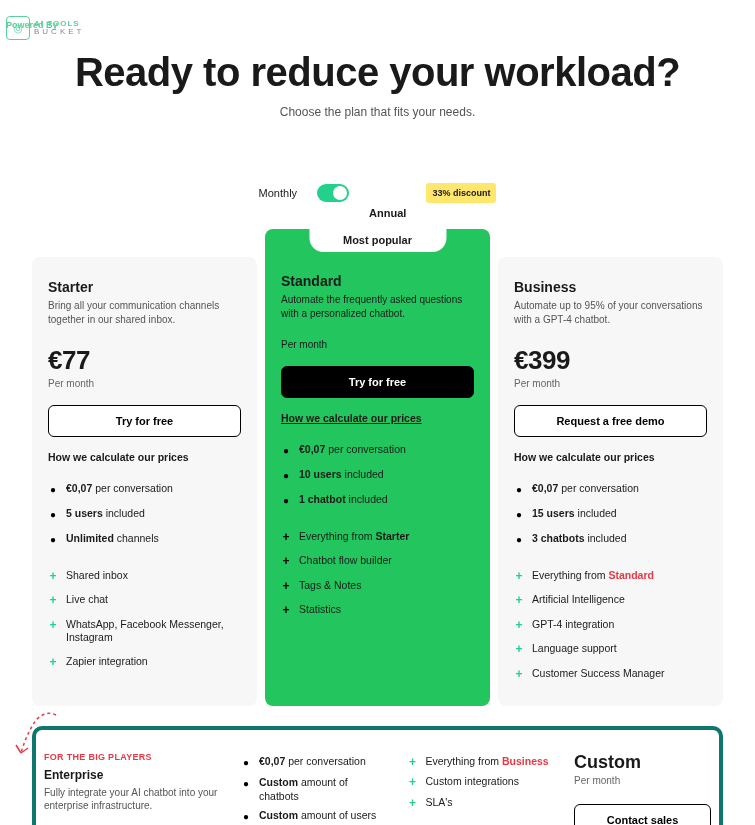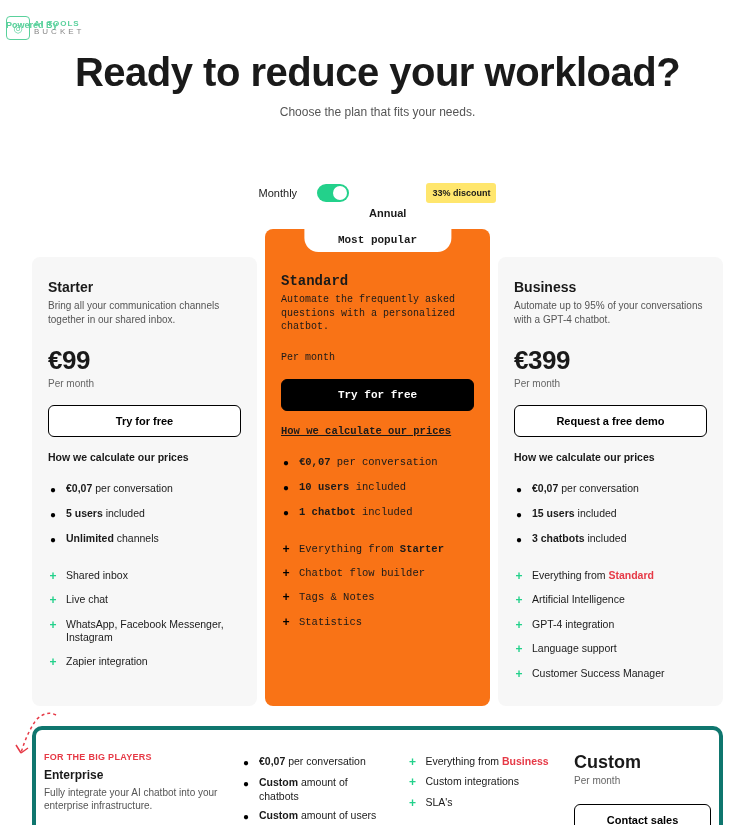--- a/index.html
+++ b/index.html
@@ -14,21 +14,21 @@
   h1 { text-align: center; font-size: 40px; font-weight: 800; letter-spacing: -0.5px; margin-bottom: 10px; }
   .subtitle { text-align: center; font-size: 12px; color: #555; margin-bottom: 48px; }
   .billing-row { display: flex; align-items: center; justify-content: center; gap: 20px; margin-bottom: 10px; font-size: 11px; }
   .toggle { width: 32px; height: 18px; background: #23d18b; border-radius: 10px; position: relative; cursor: pointer; }
   .toggle::after { content: ''; position: absolute; width: 14px; height: 14px; background: #fff; border-radius: 50%; top: 2px; right: 2px; }
   .discount { background: #ffe66d; padding: 5px 6px; border-radius: 3px; font-size: 9px; font-weight: 600; }
   .annual-label { font-weight: 600; margin-top: 40px; }
   .plans { display: flex; gap: 8px; align-items: stretch; }
   .plan { flex: 1; border-radius: 8px; padding: 22px 16px 20px 16px; display: flex; flex-direction: column; }
   .plan.light { background: #f7f7f7; margin-top: 28px; }
-  .plan.featured { background: #f97316; position: relative; padding-top: 44px; font-family: Liberation Mono, monospace; }
+  .plan.featured { background: #22c55e; position: relative; padding-top: 44px; }
   .popular-tab { position: absolute; top: -1px; left: 50%; transform: translateX(-50%); background: #fff; padding: 6px 34px; border-radius: 0 0 14px 14px; font-size: 11px; font-weight: 600; white-space: nowrap; }
   .plan h3 { font-size: 14px; font-weight: 700; margin-bottom: 4px; }
   .plan .desc { font-size: 10px; color: #555; line-height: 1.35; margin-bottom: 18px; min-height: 28px; }
   .plan.featured .desc { color: #1a1a1a; }
   .plan .price { font-size: 26px; font-weight: 800; margin-bottom: 2px; letter-spacing: -0.5px; }
   .plan .period { font-size: 10px; color: #666; margin-bottom: 16px; }
   .plan.featured .period { color: #1a1a1a; }
   .btn { width: 100%; padding: 9px 0; border-radius: 6px; font-size: 11px; font-weight: 700; cursor: pointer; text-align: center; margin-bottom: 14px; border: 1.5px solid #000; }
   .btn.white { background: #fff; color: #000; }
   .btn.black { background: #000; color: #fff; border-color: #000; }
@@ -77,21 +77,21 @@
     <div class="toggle"></div>
     <span class="annual-label">Annual</span>
     <span class="discount">33% discount</span>
   </div>
 
   <div class="plans">
 
     <div class="plan light">
       <h3>Starter</h3>
       <p class="desc">Bring all your communication channels together in our shared inbox.</p>
-      <div class="price">€99</div>
+      <div class="price">€77</div>
       <div class="period">Per month</div>
       <div class="btn white">Try for free</div>
       <div class="calc">How we calculate our prices</div>
       <ul>
         <li>
             <span class="bullet dot">●</span>
             <span><b>€0,07</b><span> per conversation</span></span>
           </li>
         <li>
             <span class="bullet dot">●</span>

